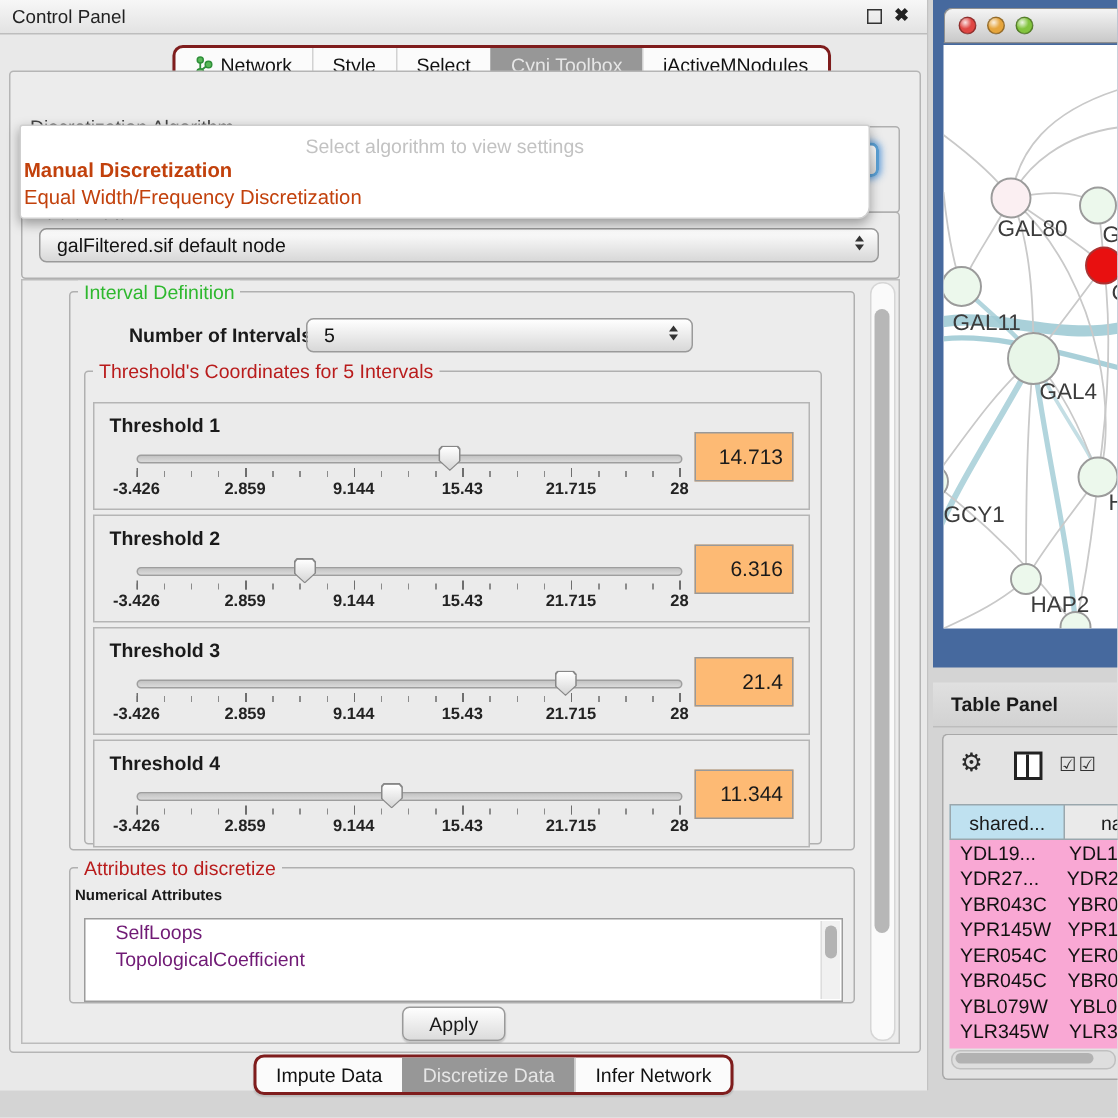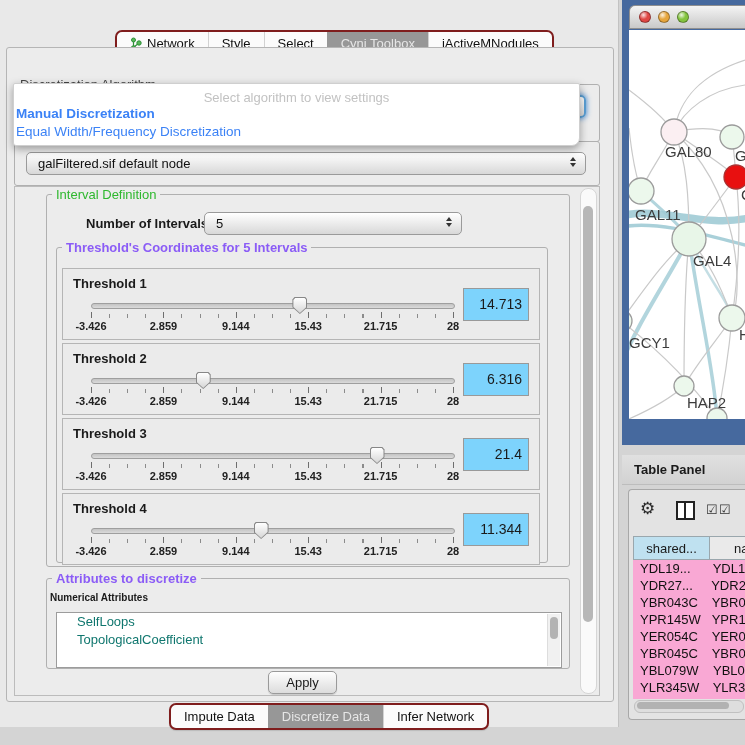--- a/index.html
+++ b/index.html
@@ -25,41 +25,41 @@
   #bottom-tabs{left:141px;top:703px;}
 
   #main-panel{left:6px;top:47px;width:606px;height:653px;background:#ececec;
               border:1px solid #b5b5b5;border-radius:3px;}
 
   
   .group{position:absolute;border:1px solid #b0b0b0;border-radius:3px;}
   .group-title{position:absolute;top:-8px;left:6px;background:#ececec;padding:0 4px;font-size:13px;}
   .t-black{color:#111;}
   .t-green{color:#2eb82e;}
-  .t-blue{color:#8b5cf6;font-weight:bold;}
+  .t-blue{color:#b91c1c;}
 
   
   .combo{position:absolute;height:23px;border:1px solid #9a9a9a;border-radius:5px;
          background:linear-gradient(#ffffff,#d8d8d8);display:flex;align-items:center;
          font-size:13px;color:#111;padding:0 24px 0 11px;box-sizing:border-box;}
   .combo .spin{position:absolute;right:9px;top:4px;display:flex;flex-direction:column;gap:2px;}
   .combo .spin i{width:0;height:0;border-left:3.5px solid transparent;border-right:3.5px solid transparent;}
   .combo .spin i.up{border-bottom:4px solid #333;}
   .combo .spin i.dn{border-top:4px solid #333;}
 
   
   #algo-group{left:14px;top:84px;width:584px;height:56px;}
   #algo-title{left:20px;top:77px;font-size:13px;color:#444;}
   #algo-combo{left:24px;top:95px;width:562px;border:2px solid #5a9fd4;
               box-shadow:0 0 5px 1px rgba(74,144,217,.85);}
   #algo-popup{left:13px;top:83px;width:565px;height:61px;background:#fff;z-index:50;
               border:1px solid #cfcfcf;border-radius:2px 2px 8px 3px;
               box-shadow:0 3px 8px rgba(0,0,0,.35);}
   #popup-hint{text-align:center;color:#c2c2c2;font-size:13px;padding-top:6px;}
-  .popup-item{font-size:13.5px;color:#3b82f6;padding:1px 2px;line-height:16px;}
+  .popup-item{font-size:13.5px;color:#c2410c;padding:1px 2px;line-height:16px;}
   .popup-item.first{font-weight:bold;}
 
   
   #tabledata-group{left:14px;top:141px;width:584px;height:43px;}
   #tabledata-title{left:20px;top:134px;font-size:13px;z-index:2;}
   #tabledata-combo{left:26px;top:152px;width:560px;}
 
   
   #scroll-region{left:14px;top:186px;width:584px;height:508px;border:1px solid #bcbcbc;background:#ececec;}
   #vscroll-track{left:580px;top:188px;width:15px;height:504px;background:#fafafa;border:1px solid #d6d6d6;border-radius:8px;}
@@ -83,29 +83,29 @@
       background:repeating-linear-gradient(to right,#8b8b8b 0 1px,transparent 1px 18.1px);}
   .thr-ticks-major{position:absolute;left:0;top:15px;width:363px;height:6px;
       background:repeating-linear-gradient(to right,#6e6e6e 0 1px,transparent 1px 72.4px);}
   .thr-scale{position:absolute;left:0;top:23px;width:100%;height:14px;}
   .thr-scale span{position:absolute;transform:translateX(-50%);font-size:11px;font-weight:bold;color:#222;white-space:nowrap;}
   .thr-thumb{position:absolute;top:0;width:15px;height:17px;
       clip-path:polygon(50% 100%,0 60%,0 14%,14% 0,86% 0,100% 14%,100% 60%);background:#878787;}
   .thr-thumb i{position:absolute;left:1px;top:1px;right:1px;bottom:1px;display:block;
       clip-path:polygon(50% 100%,0 60%,0 14%,14% 0,86% 0,100% 14%,100% 60%);
       background:linear-gradient(#ffffff,#d6d6d6);}
-  .thr-value{position:absolute;right:10px;top:19px;width:58px;height:31px;background:#7dd3fc;border:1px solid #999;
+  .thr-value{position:absolute;right:10px;top:19px;width:58px;height:31px;background:#fdba74;border:1px solid #999;
              font-size:14px;text-align:right;line-height:31px;padding-right:6px;}
 
   
   #attr-group{left:46px;top:578px;width:522px;height:89px;}
   #attr-title{left:52px;top:571px;font-size:13px;}
   #attr-subtitle{left:50px;top:592px;font-size:10px;font-weight:bold;}
   #attr-list{left:56px;top:612px;width:504px;height:54px;background:#fff;border:1px solid #9c9c9c;overflow:hidden;}
-  .attr-item{font-size:13px;line-height:17.5px;padding-left:20px;color:#0f766e;white-space:nowrap;}
+  .attr-item{font-size:13px;line-height:17.5px;padding-left:20px;color:#701a75;white-space:nowrap;}
   #attr-scroll{position:absolute;right:1px;top:1px;width:12px;height:52px;background:#f1f1f1;border-left:1px solid #ddd;}
   #attr-scroll i{position:absolute;left:2px;top:3px;width:8px;height:22px;background:#b3b3b3;border-radius:4px;display:block;}
 
   #apply-btn{left:268px;top:671px;width:67px;height:21px;border:1px solid #9a9a9a;border-radius:5px;
              background:linear-gradient(#fefefe,#dcdcdc);font-size:13px;display:flex;align-items:center;
              justify-content:center;box-shadow:0 1px 1px rgba(0,0,0,.15);}
 
   
   #net-frame{left:622px;top:0;width:123px;height:445px;background:#46699e;}
   #net-titlebar{left:629px;top:5px;width:116px;height:24px;border:1px solid #8f8f8f;border-right:none;
@@ -136,20 +136,25 @@
   .tcell.c1{width:70px;padding-left:7px;}
   .tcell.c2{padding-left:3px;}
   #hscroll-track{left:634px;top:700px;width:108px;height:11px;background:#dedede;border:1px solid #c0c0c0;border-radius:6px;}
   #hscroll-thumb{left:2px;top:1px;width:92px;height:7px;background:#b2b2b2;border-radius:4px;}
 </style>
 </head>
 <body>
 
 <div id="control-panel" class="abs">
 
+  <div id="titlebar" class="abs">
+    <span id="titlebar-text" class="abs">Control Panel</span>
+    <span id="float-icon" class="abs"></span>
+    <span id="close-icon" class="abs">✖</span>
+  </div>
 
   <div id="top-tabs" class="abs tabstrip">
       <div class="tab">
         <svg width="12" height="14" viewBox="0 0 12 14">
           <line x1="3.5" y1="4" x2="3.5" y2="10" stroke="#2f8f3a" stroke-width="1.2"></line>
           <line x1="4.5" y1="9.5" x2="8.5" y2="6.5" stroke="#2f8f3a" stroke-width="1.2"></line>
           <circle cx="3.5" cy="3" r="2" fill="#57b957" stroke="#2f8f3a"></circle>
           <circle cx="3.5" cy="11" r="2.2" fill="#57b957" stroke="#2f8f3a"></circle>
           <circle cx="9" cy="6" r="2.2" fill="#57b957" stroke="#2f8f3a"></circle>
         </svg>

